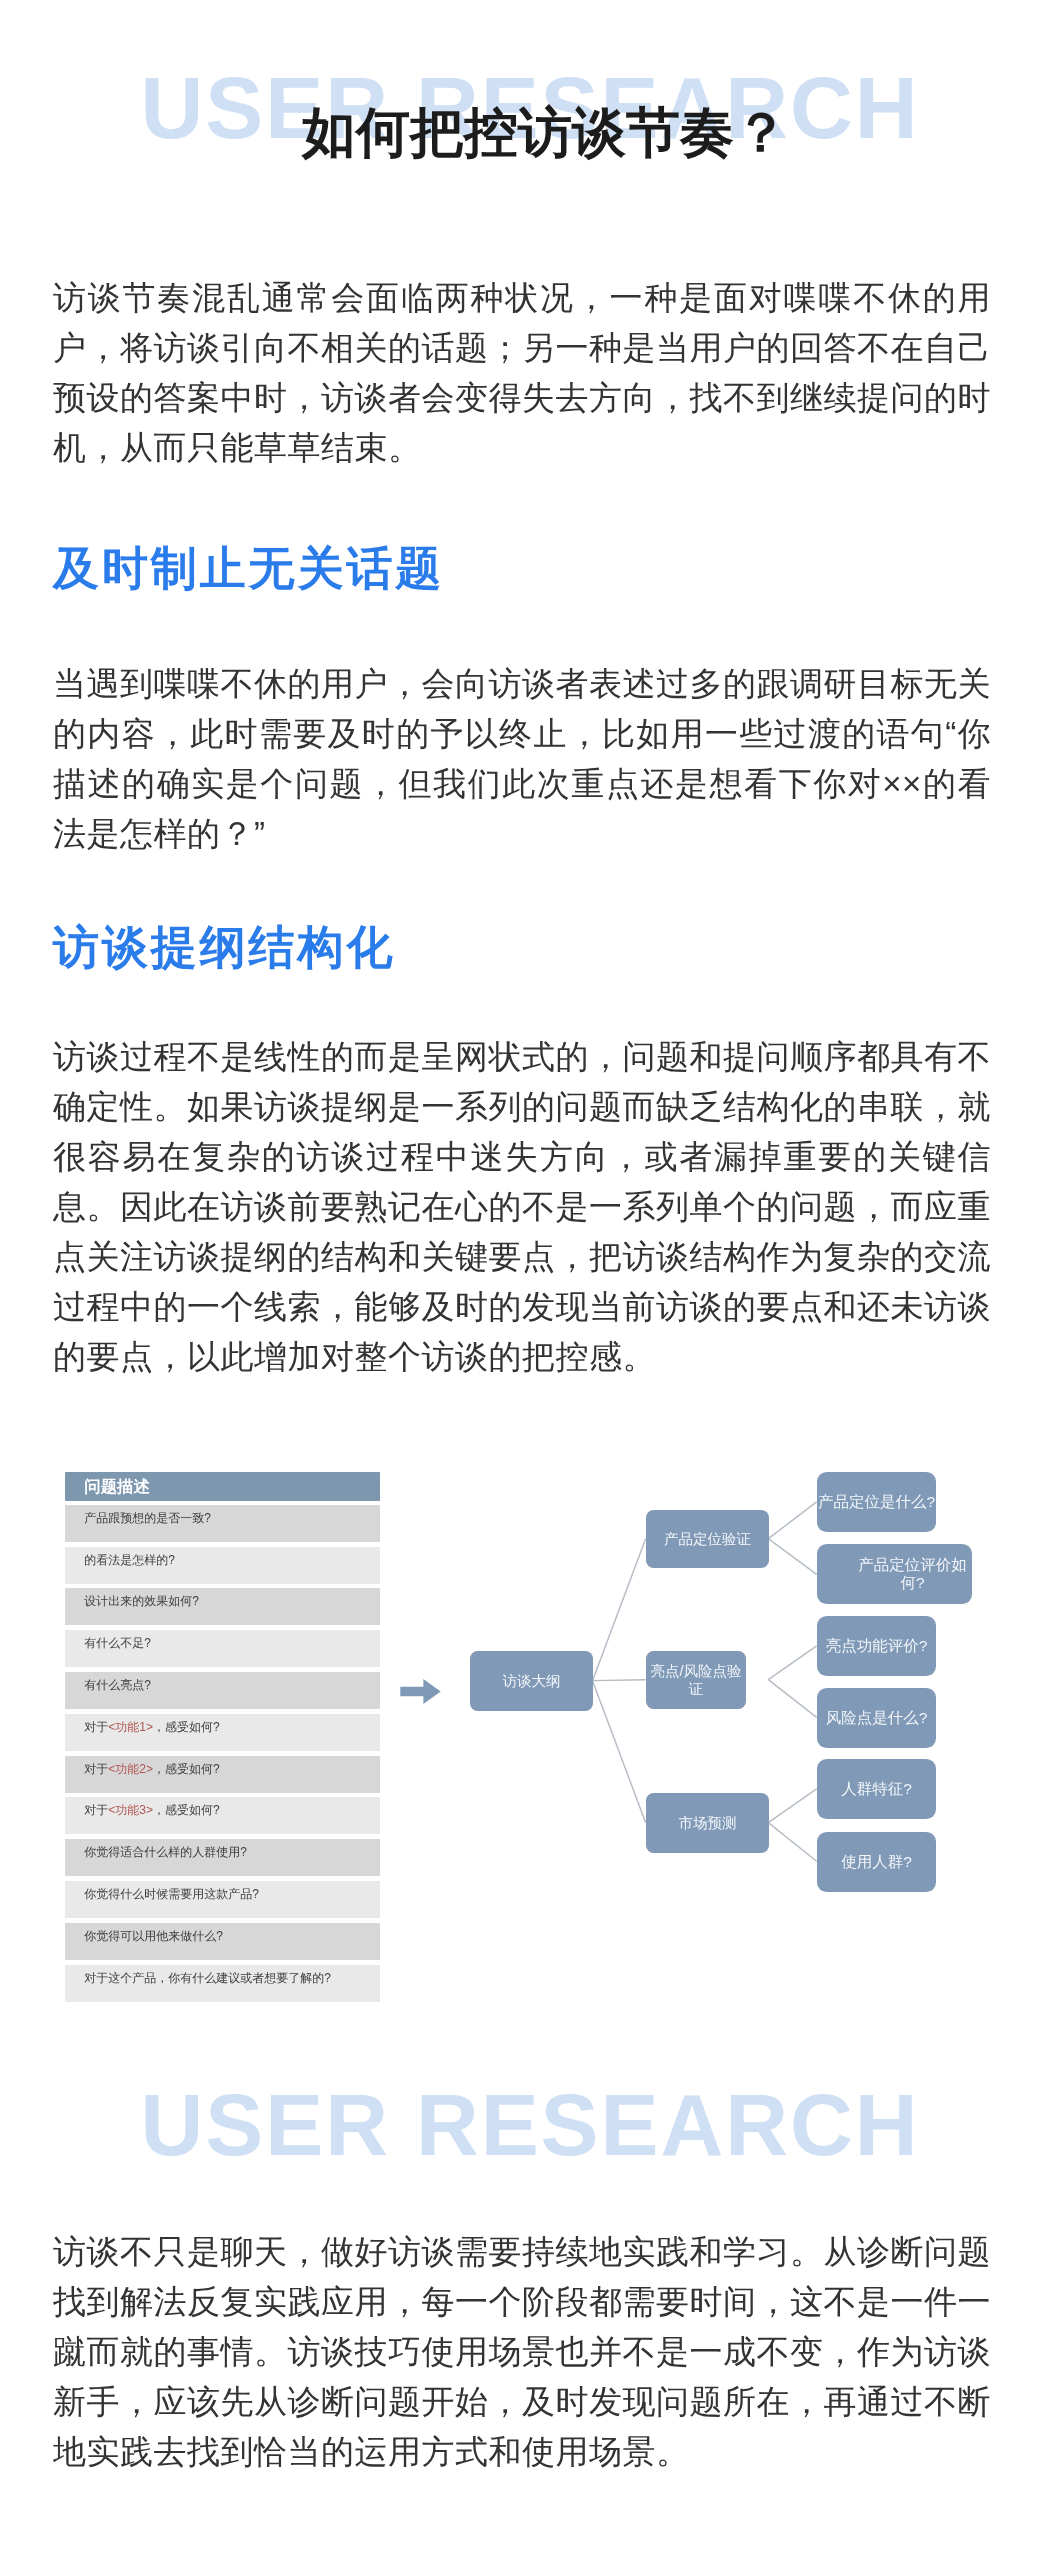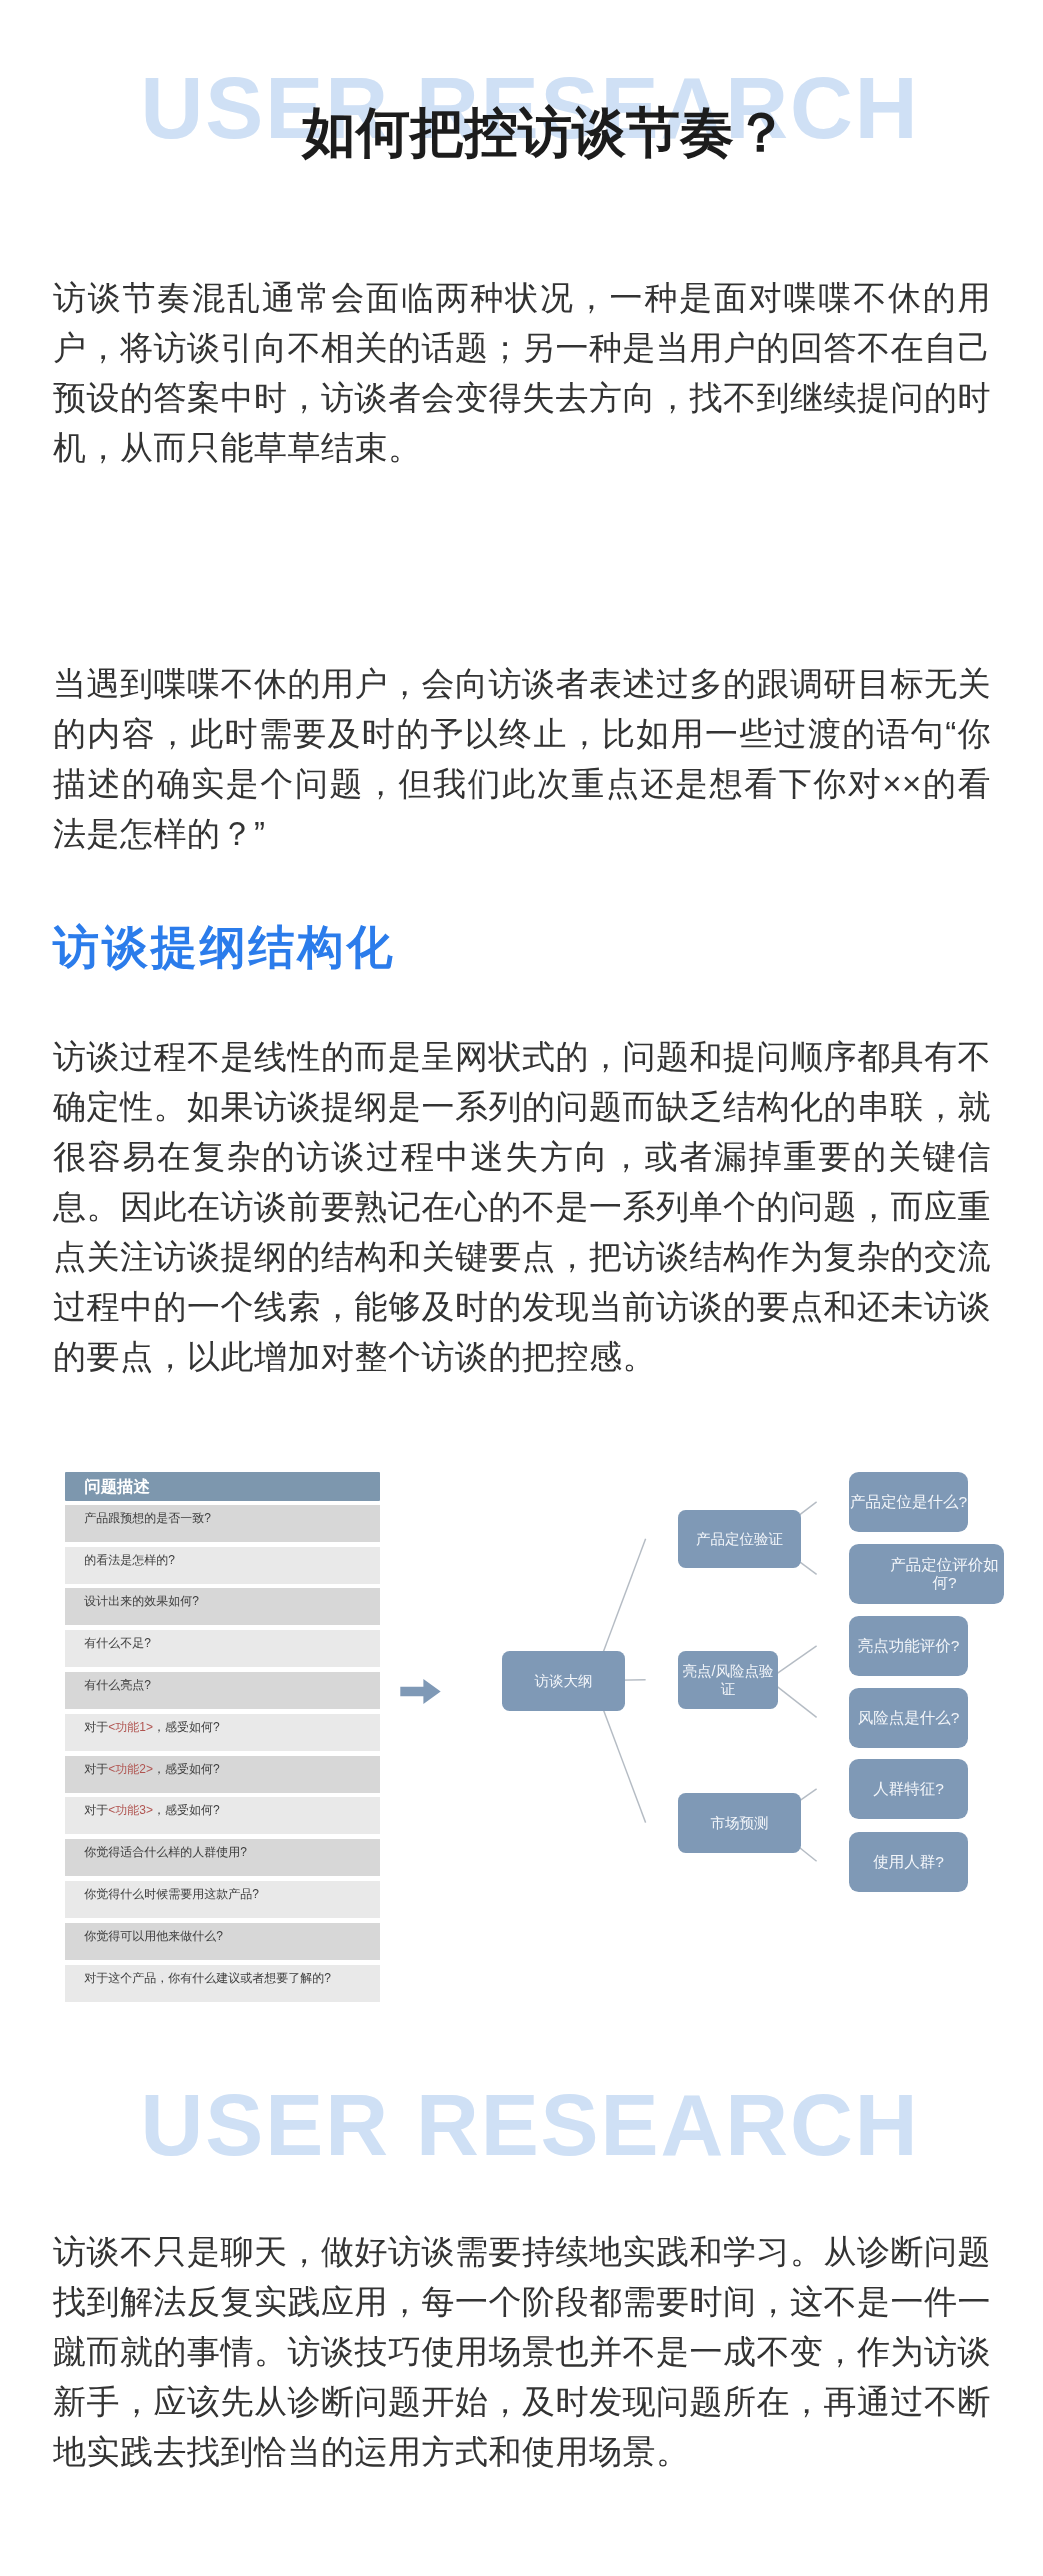--- a/index.html
+++ b/index.html
@@ -54,40 +54,41 @@
   .qrow{height:37px;line-height:27px;font-size:12px;color:#3c3c3c;padding-left:19.3px;box-sizing:border-box;white-space:nowrap;}
   .qrow.dark{background:var(--row-dark);}
   .qrow.light{background:var(--row-light);}
   .qrow .red{color:var(--red-text);}
 
   .connectors{position:absolute;left:0;top:0;pointer-events:none;}
   .flow-arrow{position:absolute;left:400px;top:207px;}
 
   .node{position:absolute;background:var(--node-fill);color:var(--node-text);
     display:flex;align-items:center;justify-content:center;text-align:center;
-    font-size:14.5px;line-height:18.4px;border-radius:7.7px;margin-left:32px;}
+    font-size:14.5px;line-height:18.4px;border-radius:7.7px;}
   .node-root{left:470px;top:179px;width:123px;height:60px;}
   .node-mid1{left:646px;top:38px;width:123px;height:58px;}
   .node-mid2{left:646px;top:179px;width:100px;height:58px;}
   .node-mid3{left:646px;top:321px;width:123px;height:60px;}
   .node-leaf{left:817px;width:119px;height:60px;border-radius:9.7px;font-size:15.5px;}
   .leaf0{top:0px;}.leaf1{top:72px;padding-left:36px;}.leaf2{top:144px;}.leaf3{top:216px;}.leaf4{top:287px;}.leaf5{top:360px;}
 </style>
 </head>
 <body>
 
 <div class="page">
 
   <header class="hero hero-top">
     <div class="watermark">USER RESEARCH</div>
     <h1 class="page-title">如何把控访谈节奏？</h1>
   </header>
 
   <p class="body-par p1">访谈节奏混乱通常会面临两种状况，一种是面对喋喋不休的用户，将访谈引向不相关的话题；另一种是当用户的回答不在自己预设的答案中时，访谈者会变得失去方向，找不到继续提问的时机，从而只能草草结束。</p>
 
+  <h2 class="sec-heading h1pos">及时制止无关话题</h2>
   <p class="body-par p2">当遇到喋喋不休的用户，会向访谈者表述过多的跟调研目标无关的内容，此时需要及时的予以终止，比如用一些过渡的语句“你描述的确实是个问题，但我们此次重点还是想看下你对××的看法是怎样的？”</p>
 
   <h2 class="sec-heading h2pos">访谈提纲结构化</h2>
   <p class="body-par p3">访谈过程不是线性的而是呈网状式的，问题和提问顺序都具有不确定性。如果访谈提纲是一系列的问题而缺乏结构化的串联，就很容易在复杂的访谈过程中迷失方向，或者漏掉重要的关键信息。因此在访谈前要熟记在心的不是一系列单个的问题，而应重点关注访谈提纲的结构和关键要点，把访谈结构作为复杂的交流过程中的一个线索，能够及时的发现当前访谈的要点和还未访谈的要点，以此增加对整个访谈的把控感。</p>
 
   <figure class="diagram">
 
     <div class="qtable">
       <div class="qheader">问题描述</div>
       <div class="qrows" id="qrows">

